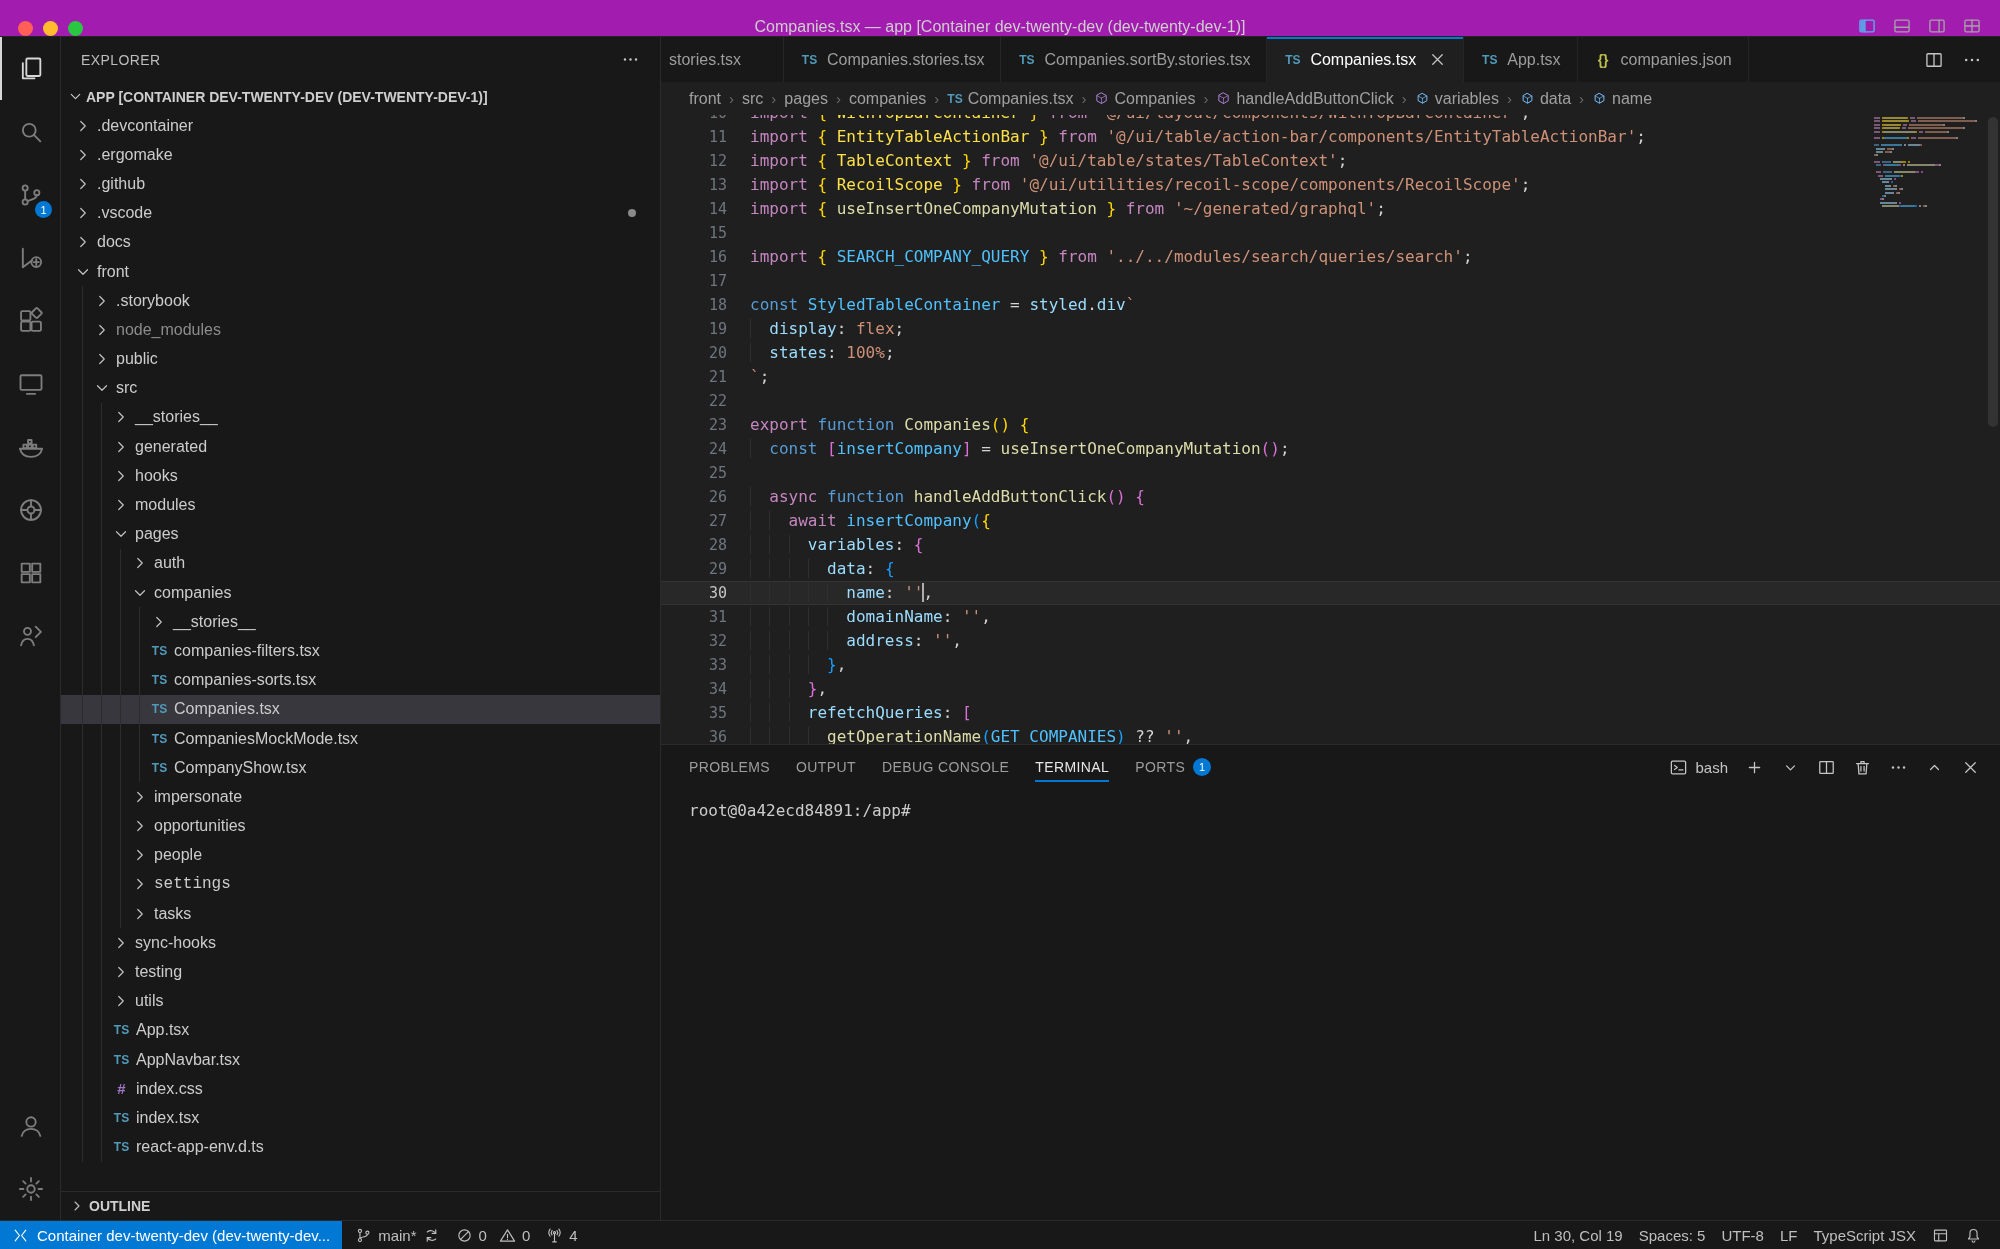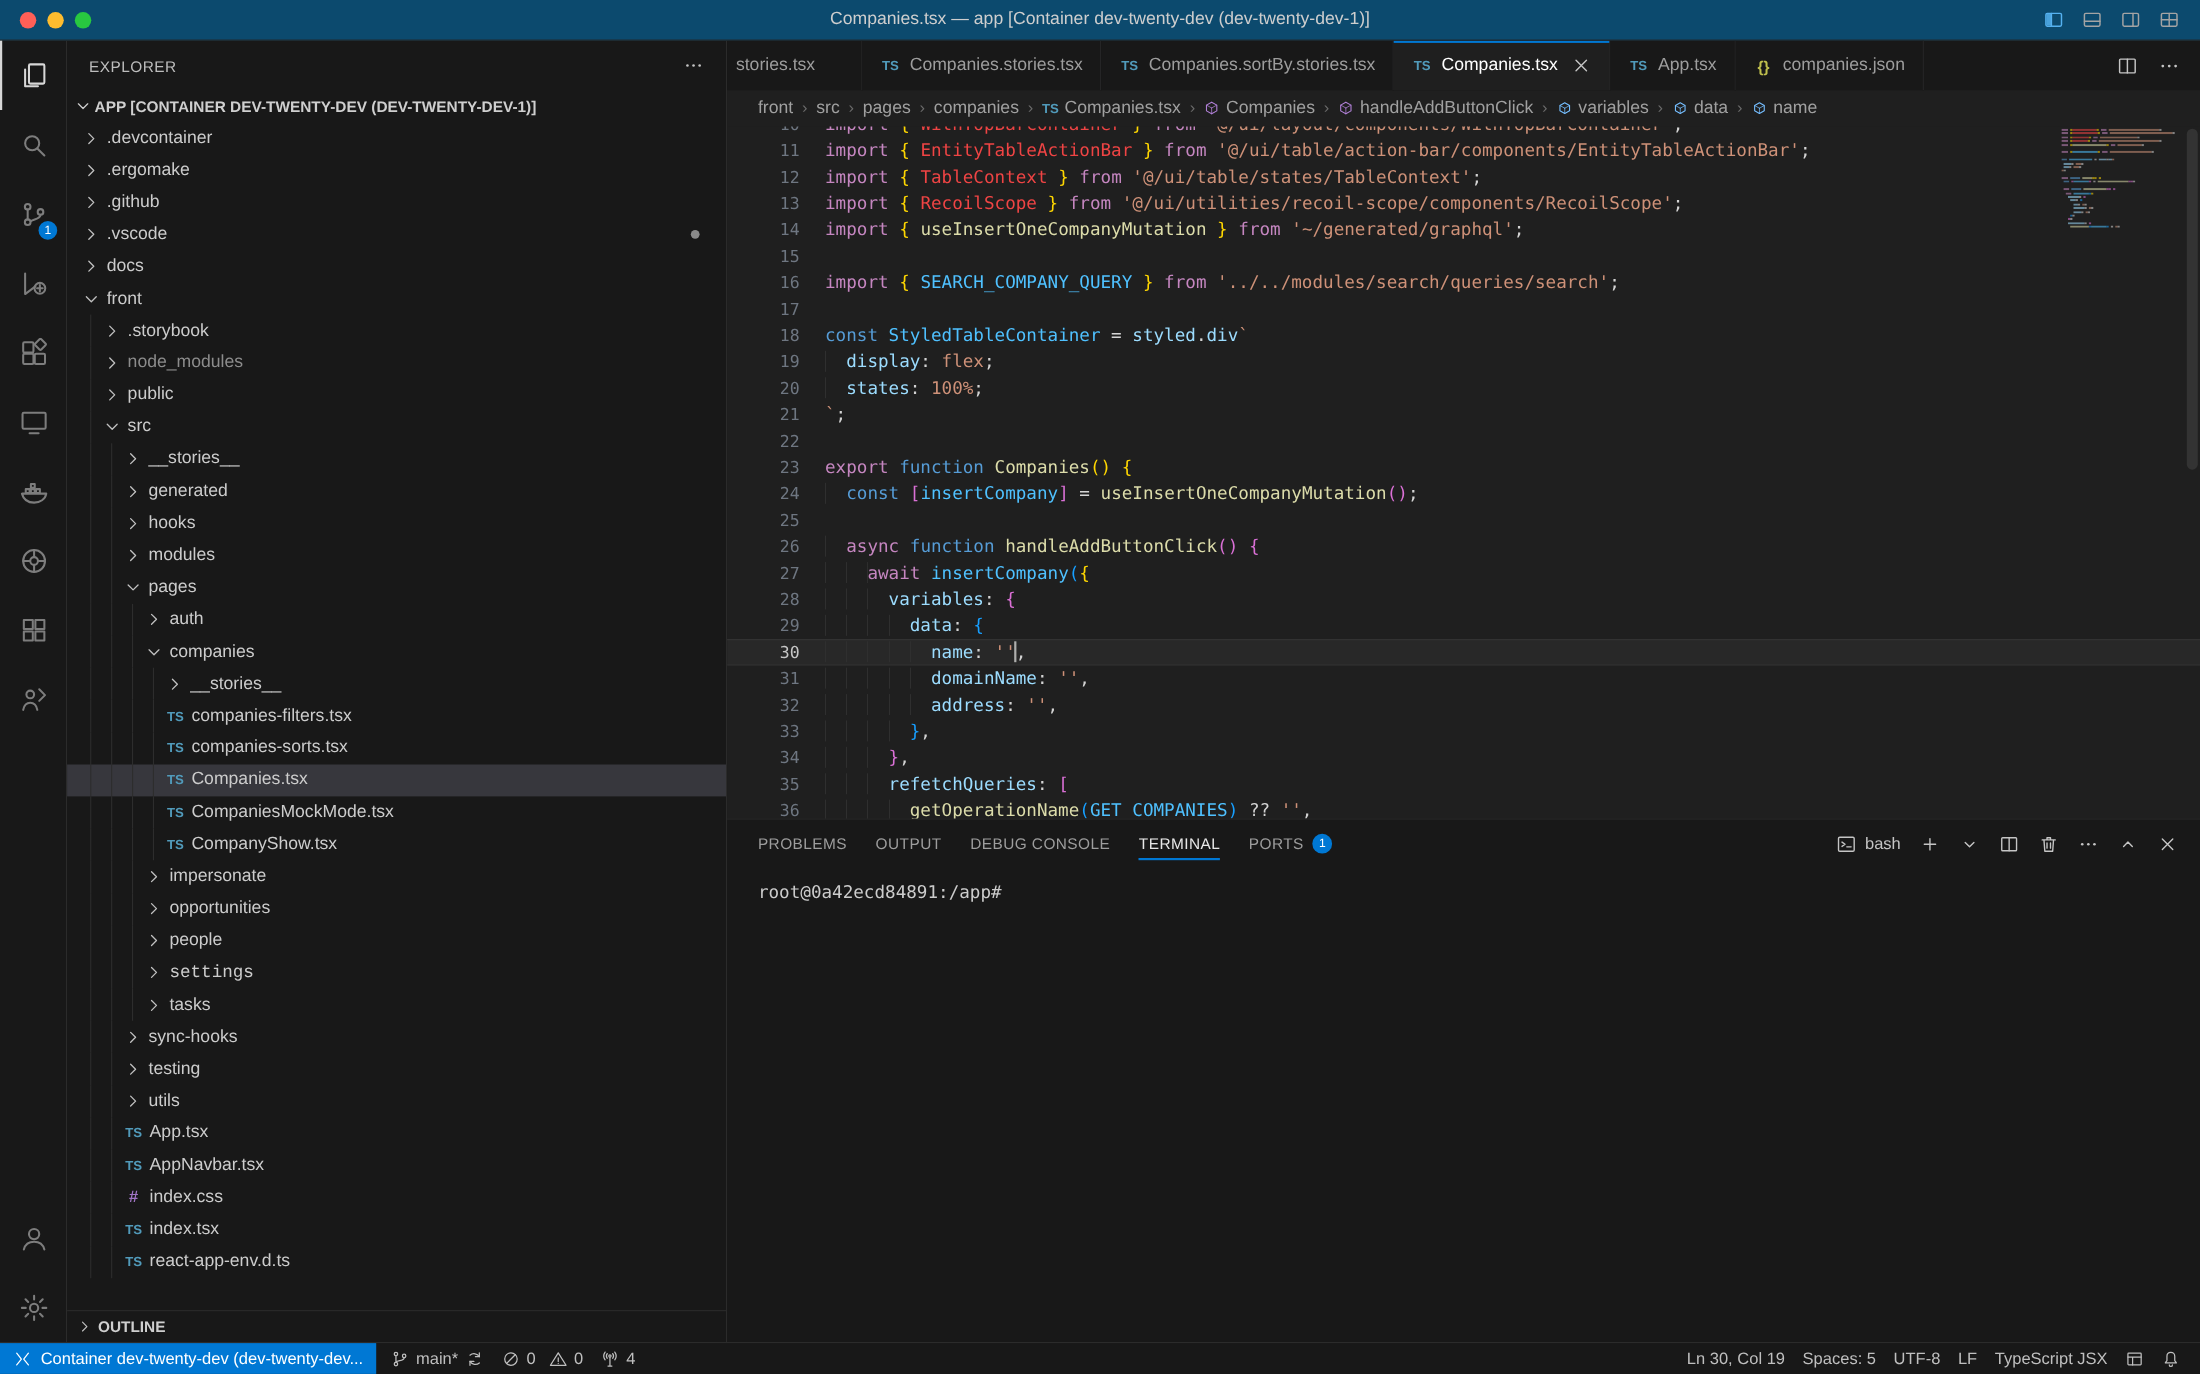--- a/index.html
+++ b/index.html
@@ -4,21 +4,21 @@
 <style>
   *{margin:0;padding:0;box-sizing:border-box}
   html,body{width:2000px;height:1249px;overflow:hidden}
   body{background:#1f1f1f;font-family:"Liberation Sans",sans-serif;color:#ccc;-webkit-font-smoothing:antialiased}
   .icon{display:inline-flex;align-items:center;justify-content:center;flex:none}
   .icon svg{display:block;width:100%;height:100%;fill:none;stroke:currentColor;stroke-width:1.6;stroke-linecap:round;stroke-linejoin:round}
 
   .window{width:2000px;height:1249px;display:grid;grid-template-rows:37px 1fr 29px}
 
   
-  .titlebar{background:#0c4a6e;display:flex;align-items:center;position:relative;border-bottom:1px solid #242424}
+  .titlebar{background:#a21caf;display:flex;align-items:flex-end;position:relative;border-bottom:1px solid #242424}
   .traffic{display:flex;gap:10px;padding-left:18px}
   .tl{width:15px;height:15px;border-radius:50%}
   .tl.red{background:#ff5f57}.tl.yellow{background:#febc2e}.tl.green{background:#28c840}
   .title-text{position:absolute;left:50%;transform:translateX(-50%);font-size:16px;color:#cecece;white-space:nowrap}
   .tb-actions{margin-left:auto;display:flex;gap:15px;padding-right:18px}
   .tb-actions .icon{width:20px;height:20px;color:#a4a4a4}
   .tb-actions .icon.accent{color:#55b1f0}
 
   
   .main{display:grid;grid-template-columns:61px 600px 1fr;min-height:0}
@@ -74,21 +74,21 @@
   .sym-m{color:#b180d7}.sym-f{color:#75beff}
 
   
   .editor{position:relative;overflow:hidden;background:#1f1f1f}
   .code{position:absolute;top:-14px;left:0;right:0}
   .cline{height:24px;line-height:24px;display:flex;font-family:"DejaVu Sans Mono",monospace;font-size:16px;white-space:pre}
   .cline.active{background:rgba(255,255,255,.045);box-shadow:inset 0 1px 0 rgba(255,255,255,.06),inset 0 -1px 0 rgba(255,255,255,.06)}
   .lnum{width:66px;text-align:right;color:#6e7681;flex:none;font-size:15px}
   .cline.active .lnum{color:#c6c6c6}
   .ctext{margin-left:23px}
-  .tk-k{color:#c586c0}.tk-d{color:#569cd6}.tk-t{color:#ef4444}.tk-f{color:#dcdcaa}
+  .tk-k{color:#c586c0}.tk-d{color:#569cd6}.tk-t{color:#fde047}.tk-f{color:#dcdcaa}
   .tk-v{color:#9cdcfe}.tk-c{color:#4fc1ff}.tk-s{color:#ce9178}.tk-p{color:#d4d4d4}
   .tk-b1{color:#ffd700}.tk-b2{color:#da70d6}.tk-b3{color:#179fff}.tk-w{color:#d4d4d4}
   .tk-ind{color:#d4d4d4;background-image:repeating-linear-gradient(90deg,#2f2f2f 0,#2f2f2f 1px,transparent 1px,transparent 19.26px)}
   .caret{display:inline-block;width:2px;height:19px;background:#aeafad;vertical-align:-4px;margin:0 -1px}
   .minimap{position:absolute;top:2px;right:14px;width:112px}
   .mm-line{height:2px;margin-bottom:1.4px;white-space:nowrap;overflow:hidden}
   .mm-line span{display:inline-block;height:2px;background:currentColor;opacity:.55;vertical-align:top}
   .scroll-thumb{position:absolute;right:2px;top:2px;width:10px;height:310px;background:rgba(121,121,121,.22);border-radius:5px}
 
   

